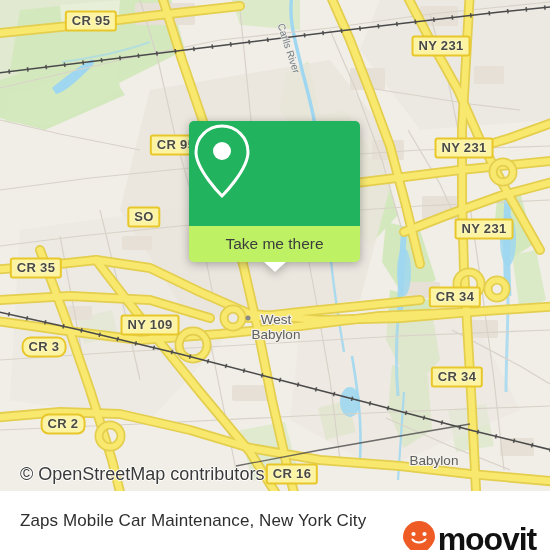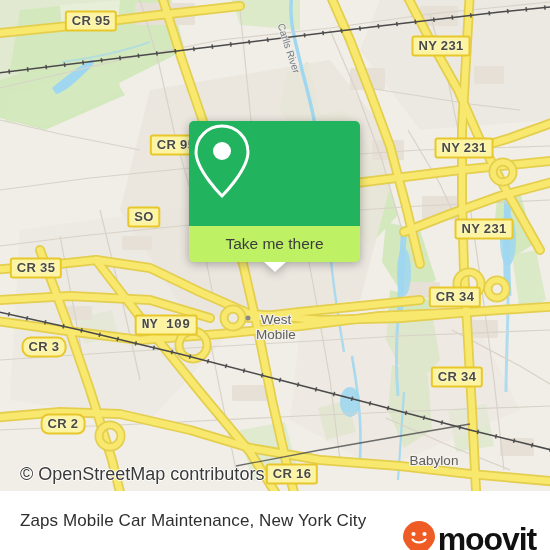--- a/index.html
+++ b/index.html
@@ -273,34 +273,34 @@
           <path d="M-10 310 L80 330 L180 354 L280 380 L380 406 L470 430 L560 452" stroke-width="1.6"></path>
           <path d="M-10 310 L80 330 L180 354 L280 380 L380 406 L470 430 L560 452" stroke-width="4.4" stroke-dasharray="1.6 17" opacity=".9"></path>
           <path d="M236 466 L320 450 L400 436 L470 424" stroke-width="1.3" opacity=".8"></path>
         </g>
 
       </g>
     </svg>
 
     <div class="place-dot" style="left:248px;top:318px;"></div>
     <div class="place" style="left:276px;top:327px;">West
-Mobile</div>
+Babylon</div>
     <div class="place" style="left:434px;top:460px;">Babylon</div>
 
     <div class="river-label" style="left:286px;top:22px;transform:rotate(72deg);">Carlls River</div>
 
     <div class="shield" style="left:91px;top:21px;">CR 95</div>
     <div class="shield" style="left:441px;top:46px;">NY 231</div>
     <div class="shield" style="left:176px;top:145px;">CR 95</div>
     <div class="shield" style="left:464px;top:148px;">NY 231</div>
     <div class="shield" style="left:144px;top:217px;">SO</div>
     <div class="shield" style="left:484px;top:229px;">NY 231</div>
     <div class="shield" style="left:36px;top:268px;">CR 35</div>
     <div class="shield" style="left:455px;top:297px;">CR 34</div>
-    <div class="shield" style="left:166px;top:325px;font-family:Liberation Mono, monospace;">NY 109</div>
+    <div class="shield" style="left:150px;top:325px;">NY 109</div>
     <div class="shield" style="left:44px;top:347px;border-radius:9px;">CR 3</div>
     <div class="shield" style="left:457px;top:377px;">CR 34</div>
     <div class="shield" style="left:63px;top:424px;border-radius:8px;">CR 2</div>
     <div class="shield" style="left:292px;top:474px;">CR 16</div>
 
     <div id="attrib">© OpenStreetMap contributors</div>
 
     <div id="popup">
       <div id="popup-head">
         <svg width="66" height="80" viewBox="0 0 66 80">

